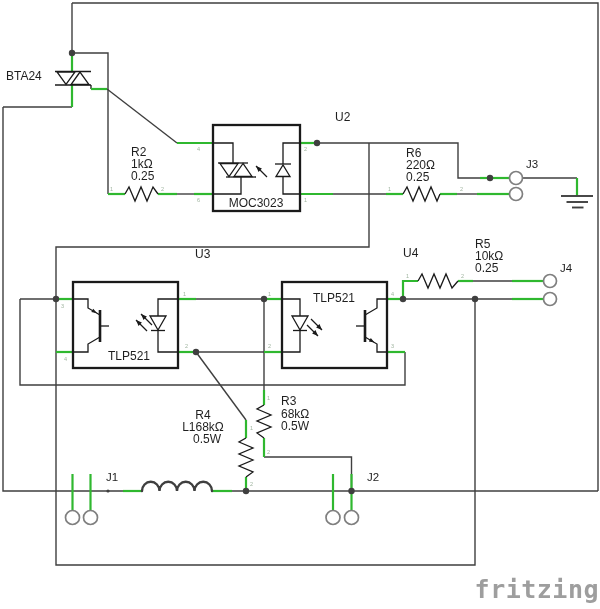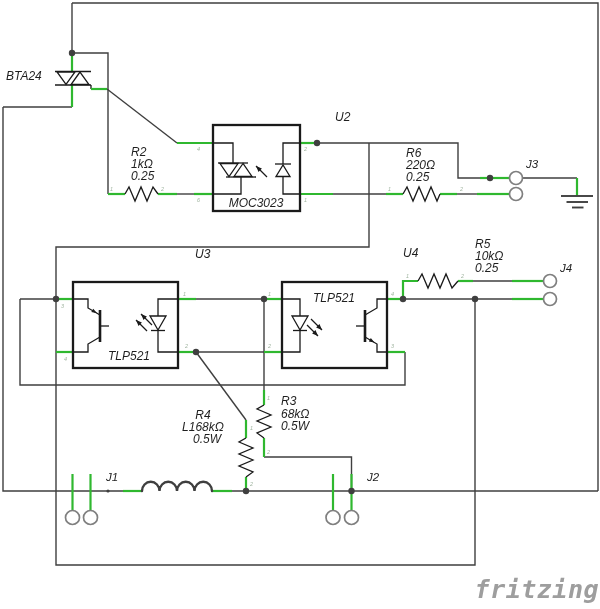--- a/index.html
+++ b/index.html
@@ -1,20 +1,20 @@
 <!DOCTYPE html>
 <html style="--wire: #3f3f3f; --green: #2fb82f; --outline: #1a1a1a; --connector: #7f7f7f; --label: #1f1f1f; --pinnum: #9fb49f; --logo: #9e9e9e; --bg: #ffffff;"><head>
 <meta charset="utf-8">
 <style>
   :root{
     --wire:#3f3f3f; --green:#2fb82f; --outline:#1a1a1a; --connector:#7f7f7f;
     --label:#1f1f1f; --pinnum:#9fb49f; --logo:#9e9e9e; --bg:#ffffff;
   }
   html,body{margin:0;padding:0;background:var(--bg);}
-  #canvas{width:600px;height:609px;background:var(--bg);position:relative;overflow:hidden;font-style:italic;}
+  #canvas{width:600px;height:609px;background:var(--bg);position:relative;overflow:hidden;}
   svg{display:block;}
   .wire{stroke:var(--wire);stroke-width:1.4;fill:none;}
   .green{stroke:var(--green);stroke-width:2.2;fill:none;}
   .coil{stroke:var(--wire);stroke-width:2.4;fill:none;stroke-linecap:round;}
   .box{stroke:var(--outline);stroke-width:2.3;fill:#fff;}
   .int{stroke:var(--outline);stroke-width:1.3;fill:none;}
   .bar{stroke:var(--outline);stroke-width:2.6;fill:none;}
   .tri{fill:#fff;stroke:var(--outline);stroke-width:1.3;}
   .ah{fill:var(--outline);stroke:none;}
   .conn{fill:#fff;stroke:var(--connector);stroke-width:1.7;}

